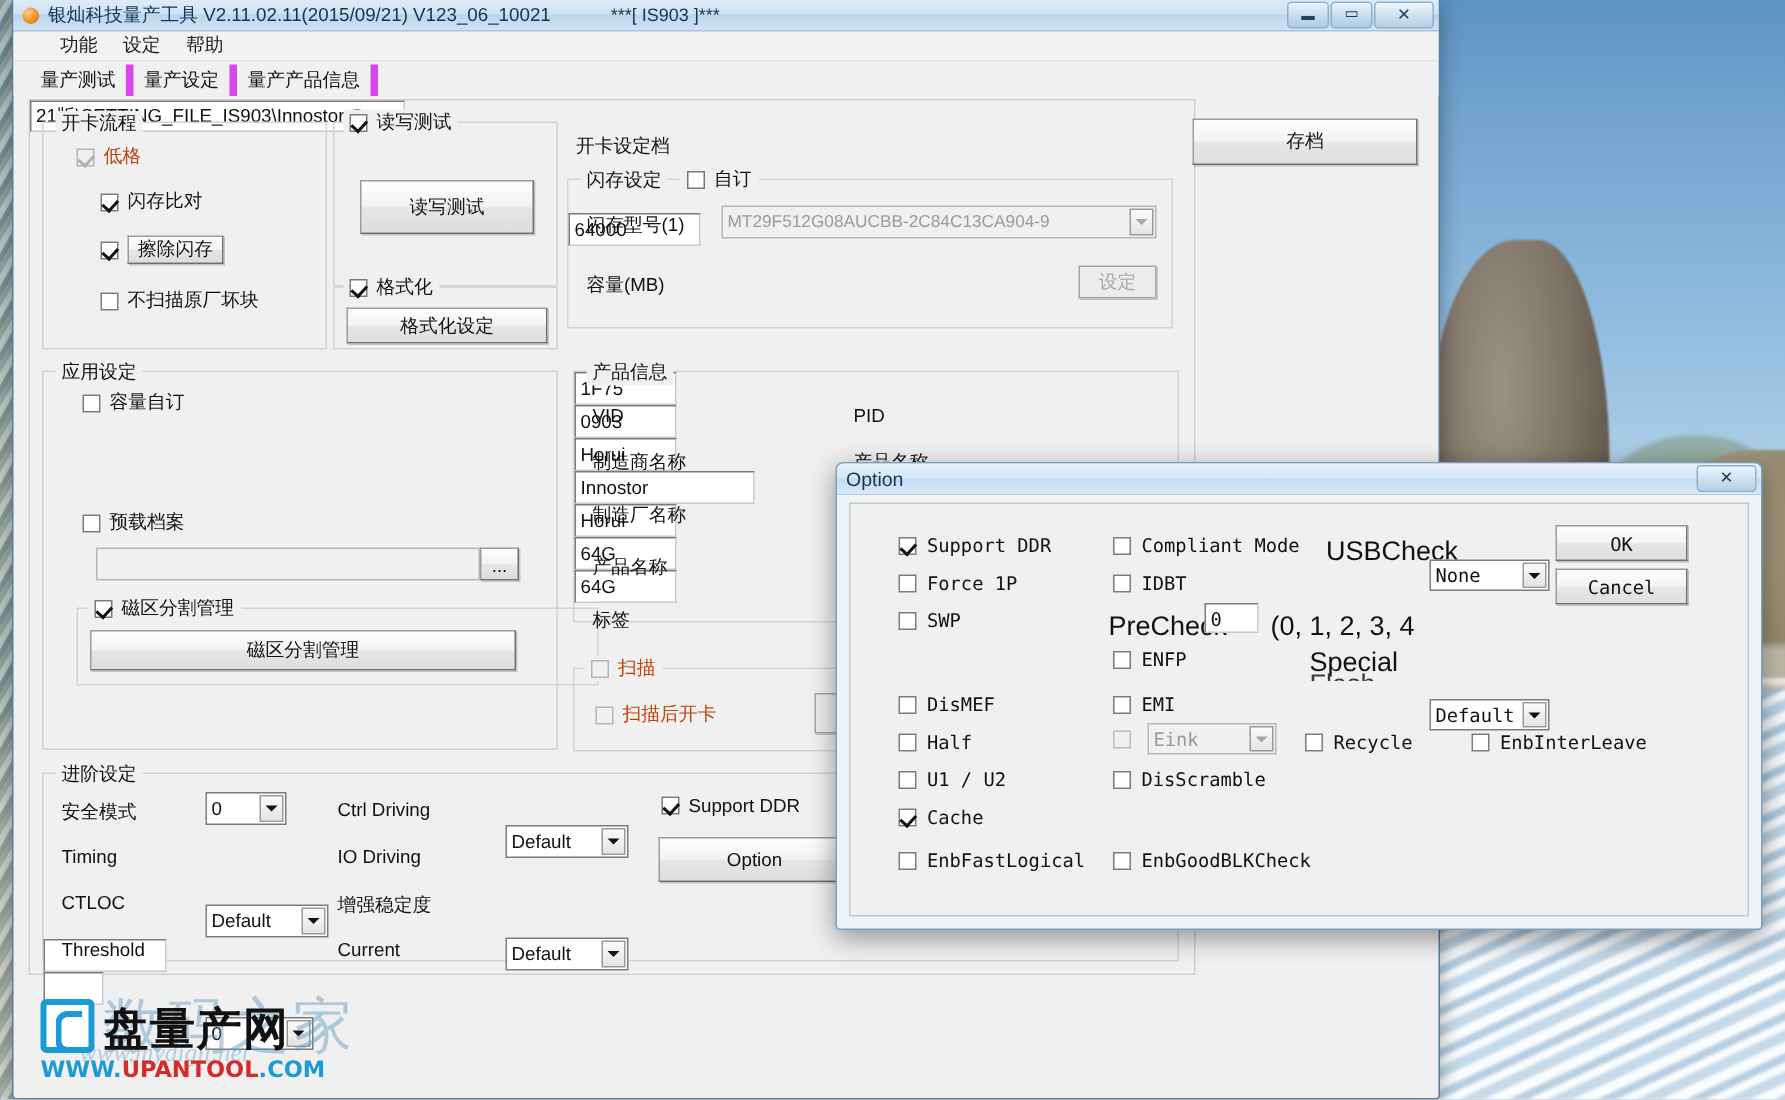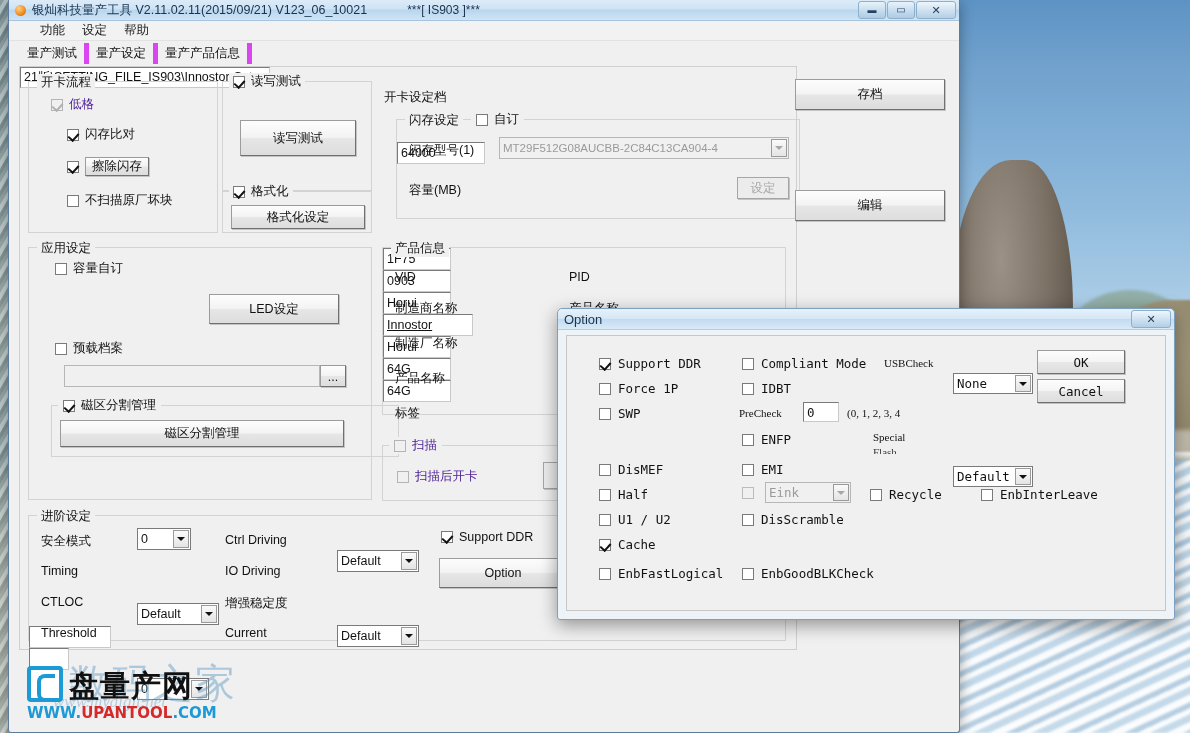--- a/index.html
+++ b/index.html
@@ -155,21 +155,21 @@
   
   .cb { display:inline-flex; align-items:center; gap:6px; font-size:12.5px; color:#111; white-space:nowrap;}
   .box {
     width:12px; height:12px; border:1px solid #7a7a7a; background:#fff;
     display:inline-block; position:relative; flex:0 0 auto;
   }
   .box.checked::after {
     content:""; position:absolute; left:2px; top:1px; width:5px; height:8px;
     border:solid #111; border-width:0 2px 2px 0; transform:rotate(42deg);
   }
-  .cb.dim { color:#4c1d95; }
+  .cb.dim { color:#c2410c; }
   .cb.dim .box { border-color:#b4b4b4; background:#f0f0f0; }
   .cb.dim .box.checked::after { border-color:#b0b0b0; }
 
   
   .btn {
     background:linear-gradient(to bottom,#fdfdfd 0%,#f3f3f3 48%,#e6e6e6 52%,#dddddd 100%);
     border:1px solid #9c9c9c;
     border-bottom-color:#707070; border-right-color:#707070;
     font-size:12.5px; color:#111;
     display:flex; align-items:center; justify-content:center;
@@ -226,22 +226,22 @@
   }
   #optwin .title-txt { font-size:13px; color:#173451; }
   #opt-client {
     position:absolute; left:8px; top:26px; right:8px; bottom:8px;
     background:#f0f0f0; border:1px solid #c7c7c7;
   }
   .ocb { position:absolute; display:flex; align-items:center; gap:7px;
          font-family:"DejaVu Sans Mono","Liberation Mono",monospace; font-size:12.5px; color:#111; white-space:nowrap; }
   .ocb.dim { color:#a6a6a6; }
   .ocb.dim .box { border-color:#bbb; background:#f0f0f0; }
-  .olbl { position:absolute; font-family:Liberation Serif, serif;
-          font-size:11px; color:#111; white-space:nowrap;text-align:center; }
+  .olbl { position:absolute; font-family:Liberation Sans, sans-serif;
+          font-size:18px; color:#111; white-space:nowrap;text-align:center; }
   .obtn {
     position:absolute;
     background:linear-gradient(to bottom,#fdfdfd 0%,#f4f4f4 48%,#e7e7e7 52%,#dedede 100%);
     border:1px solid #9c9c9c; border-bottom-color:#6f6f6f; border-right-color:#6f6f6f;
     font-family:"DejaVu Sans Mono","Liberation Mono",monospace; font-size:12.5px; color:#111;
     display:flex; align-items:center; justify-content:center;
     box-shadow:1px 1px 0 rgba(0,0,0,.2);
   }
 
   
@@ -352,70 +352,68 @@
       </div>
       <div class="btn" style="position:absolute;left:8px;top:13px;width:134px;height:24px;">格式化设定</div>
     </div>
 
     <div class="gb" style="left:8px;top:180px;width:344px;height:253px;">
       <div class="gb-title cn">应用设定</div>
       <div class="cb" style="position:absolute;left:26px;top:12px;">
         <span class="box"></span>
         <span>容量自订</span>
       </div>
-      <div class="btn" style="position:absolute;left:180px;top:46px;width:130px;height:30px;">LED设定</div>
       <div class="cb" style="position:absolute;left:26px;top:92px;">
         <span class="box"></span>
         <span>预载档案</span>
       </div>
       <div class="inp dis" style="position:absolute;left:35px;top:117px;width:256px;height:22px;"></div>
       <div class="btn" style="position:absolute;left:291px;top:117px;width:26px;height:22px;align-items:flex-end;padding-bottom:2px;">...</div>
 
       <div class="gb" style="left:22px;top:157px;width:348px;height:52px;font-family:Liberation Mono, monospace;">
         <div class="cb" style="position:absolute;left:6px;top:-9px;background:#f0f0f0;padding:0 5px;">
           <span class="box checked"></span>
           <span>磁区分割管理</span>
         </div>
         <div class="btn" style="position:absolute;left:8px;top:14px;width:284px;height:27px;">磁区分割管理</div>
       </div>
     </div>
 
     <div class="lbl" style="left:364px;top:22px;">开卡设定档</div>
     <div class="inp" style="left:515px;top:14px;width:250px;height:21px;">21版\SETTING_FILE_IS903\Innostor-Setup.ini</div>
 
-    <div class="gb" style="left:376px;top:52px;width:404px;height:100px;">
+    <div class="gb" style="left:358px;top:52px;width:404px;height:100px;">
       <div class="gb-title cn">闪存设定</div>
       <div class="cb" style="position:absolute;left:74px;top:-9px;background:#f0f0f0;padding:0 5px;">
         <span class="box"></span>
         <span>自订</span>
       </div>
       <div class="lbl" style="left:12px;top:22px;">闪存型号(1)</div>
       <div class="combo dis" style="left:102px;top:17px;width:290px;height:22px;">
-        <span style="font-size:11.5px;">MT29F512G08AUCBB-2C84C13CA904-4</span>
+        <span style="font-size:11.5px;">MT29F512G08AUCBB-2C84C13CA904-9</span>
         <span class="arrow"></span>
       </div>
       <div class="lbl" style="left:12px;top:62px;">容量(MB)</div>
       <div class="inp" style="left:102px;top:57px;width:88px;height:22px;">64000</div>
       <div class="btn flat dis" style="position:absolute;left:340px;top:57px;width:52px;height:22px;">设定</div>
     </div>
 
     <div class="btn" style="position:absolute;left:775px;top:12px;width:150px;height:31px;">存档</div>
-    <div class="btn" style="position:absolute;left:775px;top:123px;width:150px;height:31px;">编辑</div>
 
     <div class="gb" style="left:362px;top:180px;width:404px;height:168px;">
       <div class="gb-title cn">产品信息</div>
       <div class="lbl" style="left:12px;top:22px;">VID</div>
       <div class="inp" style="left:104px;top:15px;width:68px;height:22px;">1F75</div>
       <div class="lbl" style="left:186px;top:22px;">PID</div>
       <div class="inp" style="left:288px;top:15px;width:68px;height:22px;">0903</div>
 
       <div class="lbl" style="left:12px;top:52px;">制造商名称</div>
       <div class="inp" style="left:104px;top:46px;width:68px;height:22px;">Horui</div>
       <div class="lbl" style="left:186px;top:52px;">产品名称</div>
-      <div class="inp" style="left:288px;top:46px;width:90px;height:22px;text-decoration:underline;">Innostor</div>
+      <div class="inp" style="left:288px;top:46px;width:120px;height:22px;">Innostor</div>
 
       <div class="lbl" style="left:12px;top:87px;">制造厂名称</div>
       <div class="inp" style="left:104px;top:81px;width:68px;height:22px;">Horui</div>
 
       <div class="lbl" style="left:12px;top:122px;">产品名称</div>
       <div class="inp" style="left:104px;top:116px;width:68px;height:22px;">64G</div>
 
       <div class="lbl" style="left:12px;top:157px;">标签</div>
       <div class="inp" style="left:104px;top:151px;width:68px;height:22px;">64G</div>
     </div>

